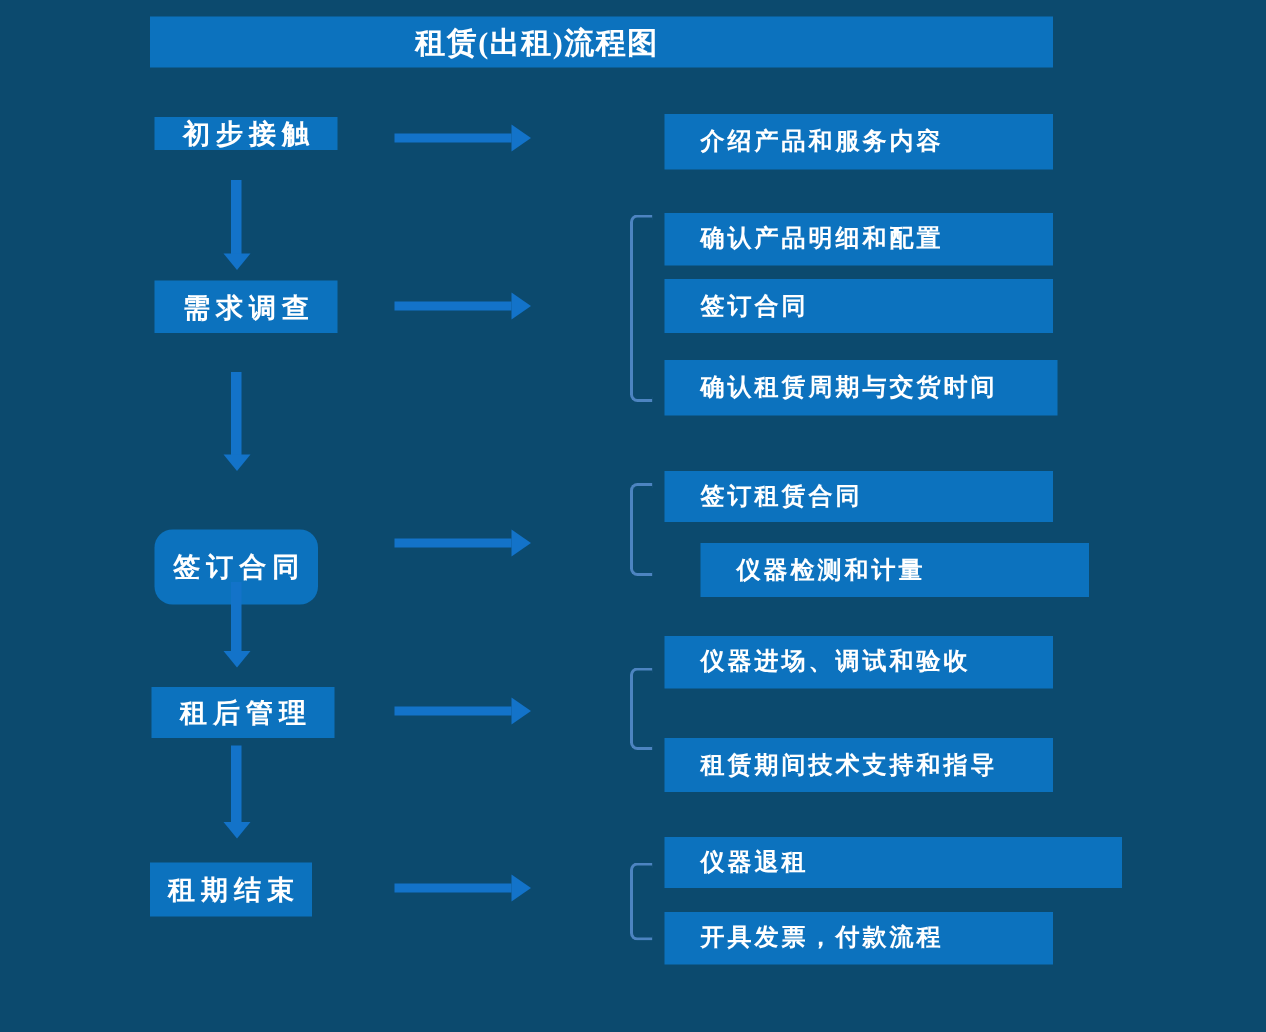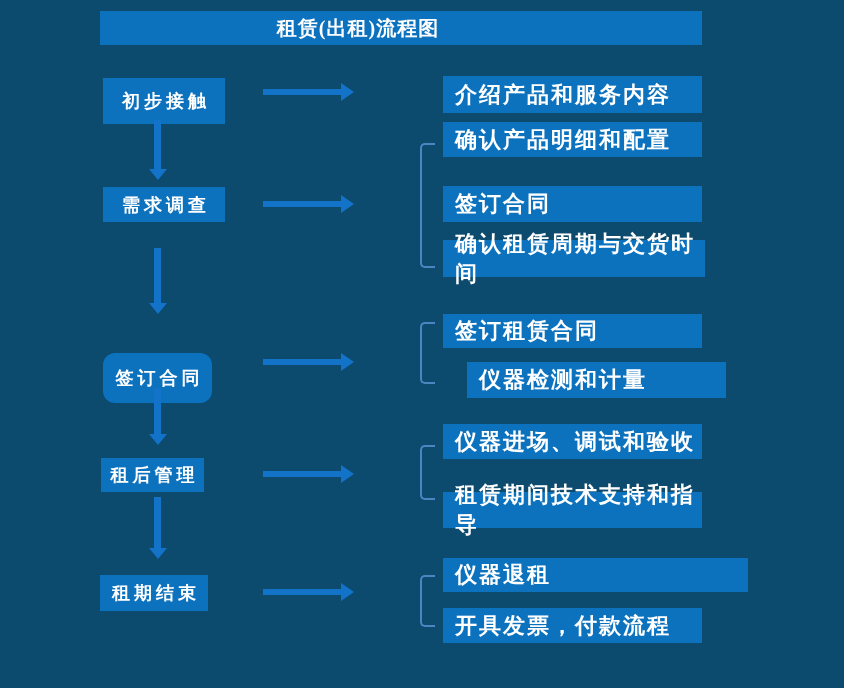--- a/index.html
+++ b/index.html
@@ -33,23 +33,23 @@
   .title-bar .title-text{
     transform:translateX(-43px);
   }
   .step-box{
     justify-content:center;
     font-size:18px;
     letter-spacing:4px;
     text-indent:4px;
   }
   .output-box{
-    font-size:22px;
+    font-size:16px;
     letter-spacing:2px;
-    padding-left:12px;
+    padding-left:24px;
   }
   
   .varrow{
     position:absolute;
     width:7px;
     background:var(--arrow-blue);
   }
   .varrow::after{
     content:"";
     position:absolute;
@@ -87,45 +87,45 @@
 </style>
 </head>
 <body>
 
 <div class="canvas">
 
   <div class="blue-box title-bar" style="left:100px;top:11px;width:602px;height:34px;">
     <span class="title-text">租赁(出租)流程图</span>
   </div>
 
-  <div class="blue-box step-box" style="left:103px;top:78px;width:122px;height:46px;">初步接触</div>
+  <div class="blue-box step-box" style="left:103px;top:78px;width:122px;height:22px;">初步接触</div>
   <div class="blue-box step-box" style="left:103px;top:187px;width:122px;height:35px;">需求调查</div>
   <div class="blue-box step-box" style="left:103px;top:353px;width:109px;height:50px;border-radius:12px;">签订合同</div>
-  <div class="blue-box step-box" style="left:101px;top:458px;width:103px;height:34px;">租后管理</div>
+  <div class="blue-box step-box" style="left:101px;top:458px;width:122px;height:34px;">租后管理</div>
   <div class="blue-box step-box" style="left:100px;top:575px;width:108px;height:36px;">租期结束</div>
 
   <div class="varrow" style="left:154px;top:120px;height:50px;"></div>
   <div class="varrow" style="left:154px;top:248px;height:56px;"></div>
   <div class="varrow" style="left:154px;top:388px;height:47px;"></div>
   <div class="varrow" style="left:154px;top:497px;height:52px;"></div>
 
   <div class="harrow" style="left:263px;top:89px;width:78px;"></div>
   <div class="harrow" style="left:263px;top:201px;width:78px;"></div>
   <div class="harrow" style="left:263px;top:359px;width:78px;"></div>
   <div class="harrow" style="left:263px;top:471px;width:78px;"></div>
   <div class="harrow" style="left:263px;top:589px;width:78px;"></div>
 
   <div class="bracket" style="left:420px;top:143px;height:125px;"></div>
   <div class="bracket" style="left:420px;top:322px;height:62px;"></div>
   <div class="bracket" style="left:420px;top:445px;height:55px;"></div>
   <div class="bracket" style="left:420px;top:575px;height:52px;"></div>
 
   <div class="blue-box output-box" style="left:443px;top:76px;width:259px;height:37px;">介绍产品和服务内容</div>
 
-  <div class="blue-box output-box" style="left:443px;top:122px;width:259px;height:35px;">确认产品明细和配置</div>
+  <div class="blue-box output-box" style="left:443px;top:142px;width:259px;height:35px;">确认产品明细和配置</div>
   <div class="blue-box output-box" style="left:443px;top:186px;width:259px;height:36px;">签订合同</div>
   <div class="blue-box output-box" style="left:443px;top:240px;width:262px;height:37px;">确认租赁周期与交货时间</div>
 
   <div class="blue-box output-box" style="left:443px;top:314px;width:259px;height:34px;">签订租赁合同</div>
   <div class="blue-box output-box" style="left:443px;top:362px;width:259px;height:36px;margin-left:24px;">仪器检测和计量</div>
 
   <div class="blue-box output-box" style="left:443px;top:424px;width:259px;height:35px;">仪器进场、调试和验收</div>
   <div class="blue-box output-box" style="left:443px;top:492px;width:259px;height:36px;">租赁期间技术支持和指导</div>
 
   <div class="blue-box output-box" style="left:443px;top:558px;width:305px;height:34px;">仪器退租</div>

